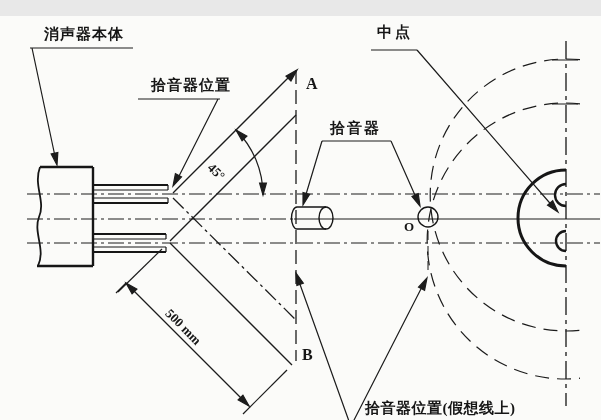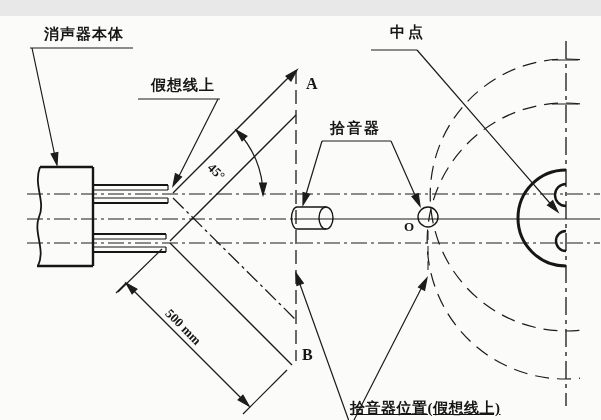--- a/index.html
+++ b/index.html
@@ -114,23 +114,23 @@
     <use href="#ah" transform="translate(420 190) rotate(66)"></use>
     <path d="M371 34 L417 34 M417 34 L555 193"></path>
     <use href="#ah" transform="translate(558 196) rotate(49)"></use>
     <path d="M349 408 L557 408 M350 408 L297 260 M352 408 L425 265"></path>
     <use href="#ah" transform="translate(296 257) rotate(250)"></use>
     <use href="#ah" transform="translate(427 262) rotate(297)"></use>
   </g>
 </svg>
 
   <div class="lbl" style="left:44px;top:10px;">消声器本体</div>
-  <div class="lbl" style="left:151px;top:61px;">假想线上</div>
-  <div class="lbl" style="left:390px;top:8px;letter-spacing:3px;">中点</div>
+  <div class="lbl" style="left:151px;top:61px;">拾音器位置</div>
+  <div class="lbl" style="left:377px;top:8px;letter-spacing:3px;">中点</div>
   <div class="lbl" style="left:330px;top:104px;letter-spacing:2px;">拾音器</div>
-  <div class="lbl" style="left:350px;top:384px;letter-spacing:0.5px;text-decoration:underline;">拾音器位置(假想线上)</div>
+  <div class="lbl" style="left:365px;top:384px;letter-spacing:0.5px;">拾音器位置(假想线上)</div>
   <div class="lbl lbl-point" style="left:306px;top:59px;">A</div>
   <div class="lbl lbl-point" style="left:302px;top:330px;">B</div>
   <div class="lbl lbl-small" style="left:404px;top:204px;">O</div>
   <div class="lbl lbl-small rot45" style="left:196px;top:149px;width:40px;">45°</div>
   <div class="lbl lbl-small rot45" style="left:143px;top:304px;width:80px;">500 mm</div>
 
 </div>
 
 </body></html>

